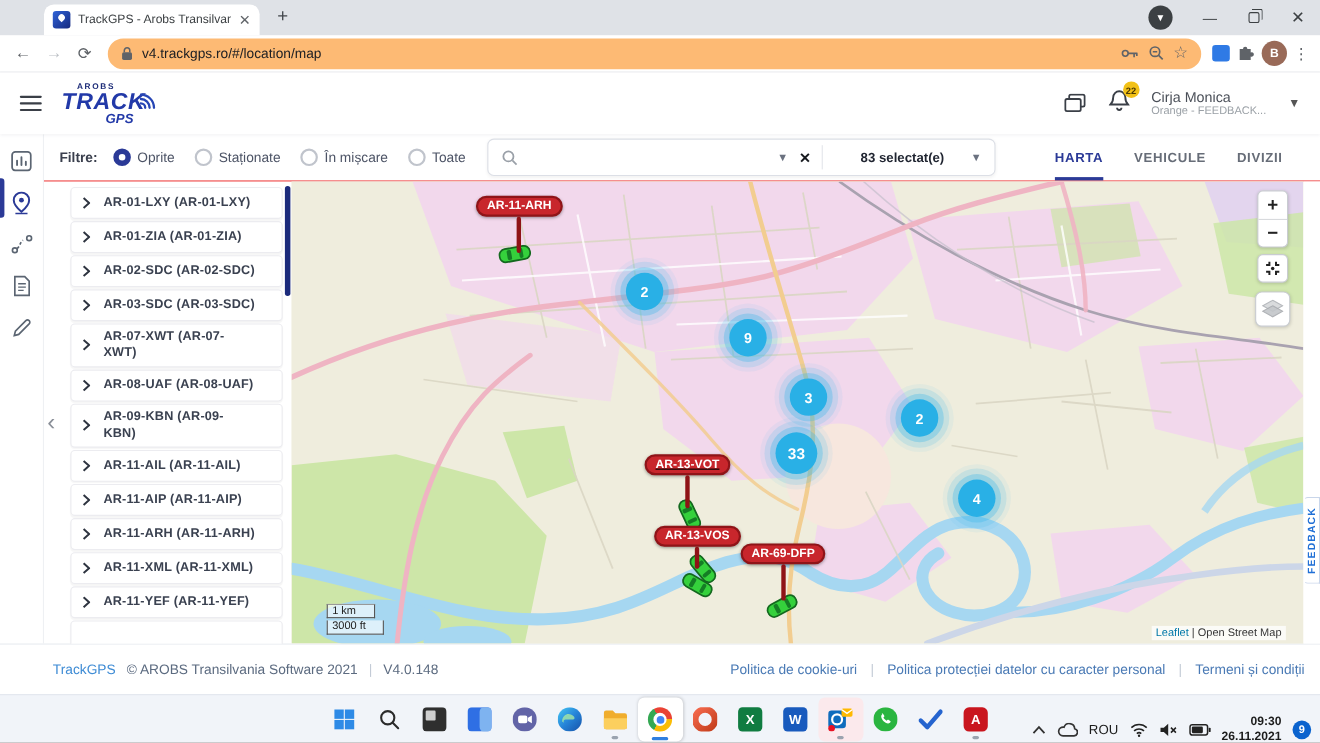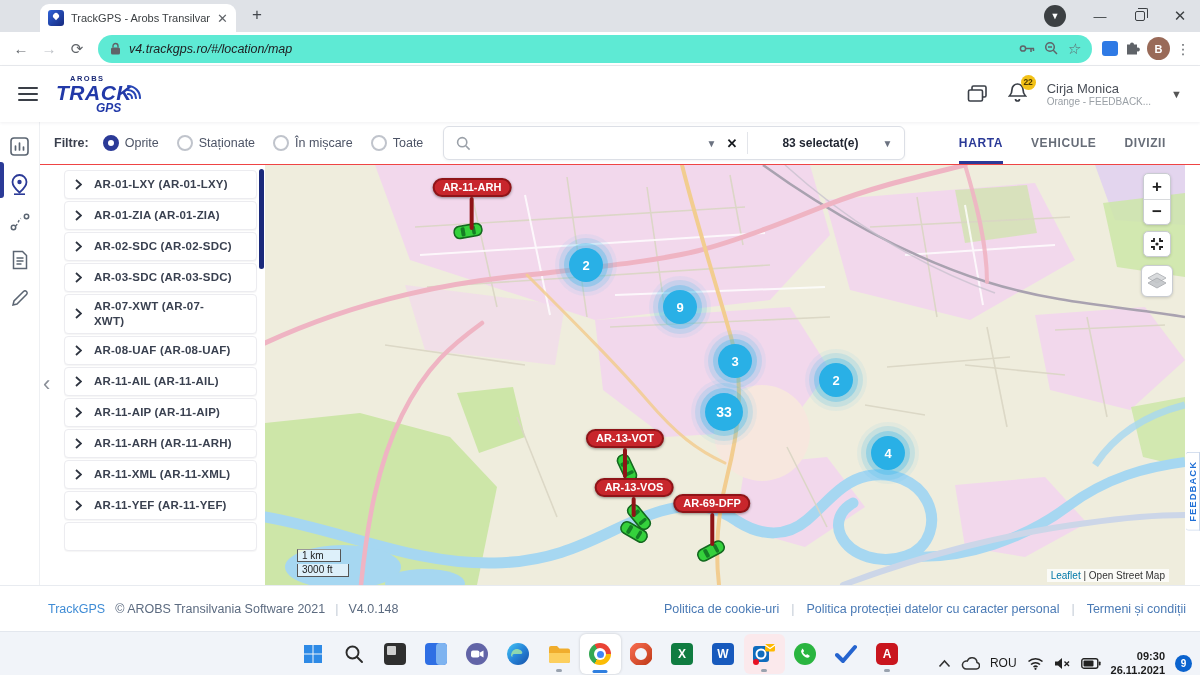--- a/index.html
+++ b/index.html
@@ -17,21 +17,21 @@
   .newtab-btn { font-size:17px; color:#43474d; margin:0 0 7px 16px; }
   .winctl { position:absolute; right:0; top:0; height:32px; display:flex; align-items:center; }
   .winbtn { width:40px; height:32px; display:flex; align-items:center; justify-content:center; color:#3c4043; font-size:13px; }
   .media-btn { width:22px; height:22px; border-radius:50%; background:#3c4043; color:#fff; display:flex; align-items:center; justify-content:center; font-size:9px; margin-right:14px; }
   .restore-sq { width:10px; height:10px; border:1.3px solid #3c4043; border-radius:2px; position:relative; }
   .restore-sq::before { content:""; position:absolute; left:2px; top:-4px; width:9px; height:9px; border-top:1.3px solid #3c4043; border-right:1.3px solid #3c4043; border-radius:0 2px 0 0; }
 
   .toolbar { height:34px; background:#fff; display:flex; align-items:center; padding:0 10px; gap:6px; border-bottom:1px solid #e8eaed; }
   .nav-ic { width:22px; text-align:center; font-size:15px; color:#5f6368; }
   .nav-ic.dis { color:#bdc1c6; }
-  .addr { flex:1; height:28px; background:#5eead4; border-radius:14px; display:flex; align-items:center; padding:0 12px; gap:8px; margin:16px 4px;font-style:italic; }
+  .addr { flex:1; height:28px; background:#fdba74; border-radius:14px; display:flex; align-items:center; padding:0 12px; gap:8px; margin:16px 4px; }
   .addr-url { font-size:12.5px; color:#202124; flex:1; }
   .addr svg, .toolbar svg { flex:none; }
   .ext-sq { width:16px; height:15px; border-radius:3px; background:#2f7ae5; }
   .avatar { width:23px; height:23px; border-radius:50%; background:#996a58; color:#fff; font-size:11px; font-weight:bold; display:flex; align-items:center; justify-content:center; }
   .kebab { font-size:14px; color:#5f6368; letter-spacing:0; }
 
   
   .appheader { height:56px; background:#fff; display:flex; align-items:center; padding:0 18px; box-shadow:0 1px 3px rgba(60,70,90,.08); position:relative; z-index:20; }
   .hamburger { width:20px; display:flex; flex-direction:column; gap:4px; }
   .hamburger span { height:2px; background:#3a3f47; border-radius:1px; }
@@ -329,20 +329,26 @@
               <svg width="7" height="11" viewBox="0 0 7 11" data-name="chevron-right-icon">
                 <path d="M1 1 l5 4.5 L1 10" fill="none" stroke="#2e3440" stroke-width="1.8"></path>
               </svg>
               <span class="lbl">AR-07-XWT (AR-07-XWT)</span>
             </div>
           <div class="vcard" data-name="vehicle-list-item">
               <svg width="7" height="11" viewBox="0 0 7 11" data-name="chevron-right-icon">
                 <path d="M1 1 l5 4.5 L1 10" fill="none" stroke="#2e3440" stroke-width="1.8"></path>
               </svg>
               <span class="lbl">AR-08-UAF (AR-08-UAF)</span>
+            </div>
+          <div class="vcard two" data-name="vehicle-list-item">
+              <svg width="7" height="11" viewBox="0 0 7 11" data-name="chevron-right-icon">
+                <path d="M1 1 l5 4.5 L1 10" fill="none" stroke="#2e3440" stroke-width="1.8"></path>
+              </svg>
+              <span class="lbl">AR-09-KBN (AR-09-KBN)</span>
             </div>
           <div class="vcard" data-name="vehicle-list-item">
               <svg width="7" height="11" viewBox="0 0 7 11" data-name="chevron-right-icon">
                 <path d="M1 1 l5 4.5 L1 10" fill="none" stroke="#2e3440" stroke-width="1.8"></path>
               </svg>
               <span class="lbl">AR-11-AIL (AR-11-AIL)</span>
             </div>
           <div class="vcard" data-name="vehicle-list-item">
               <svg width="7" height="11" viewBox="0 0 7 11" data-name="chevron-right-icon">
                 <path d="M1 1 l5 4.5 L1 10" fill="none" stroke="#2e3440" stroke-width="1.8"></path>
@@ -470,21 +476,21 @@
           <svg class="car" width="30" height="16" viewBox="0 0 30 16" style="left:431px;top:378px;transform:rotate(-28deg);" data-name="vehicle-car-icon">
               <rect x="1" y="2" width="28" height="12" rx="5.5" fill="#35d13c" stroke="#14691f" stroke-width="1.6"></rect>
               <rect x="8" y="3.5" width="4" height="9" rx="1.5" fill="#157d25"></rect>
               <rect x="19" y="3.5" width="3.5" height="9" rx="1.5" fill="#157d25"></rect>
             </svg>
 
           <div class="vmarker" style="left:207px;top:13px;" data-name="vehicle-marker">
             <span class="vlabel" data-name="vehicle-plate-label">AR-11-ARH</span>
             <span class="vstem" style="height:33px;" data-name="marker-stem"></span>
           </div>
-          <div class="vmarker" style="left:360px;top:264px;" data-name="vehicle-marker">
+          <div class="vmarker" style="left:360px;top:248px;text-decoration:underline;" data-name="vehicle-marker">
             <span class="vlabel" data-name="vehicle-plate-label">AR-13-VOT</span>
             <span class="vstem" style="height:30px;" data-name="marker-stem"></span>
           </div>
           <div class="vmarker" style="left:369px;top:313px;" data-name="vehicle-marker">
             <span class="vlabel" data-name="vehicle-plate-label">AR-13-VOS</span>
             <span class="vstem" style="height:20px;" data-name="marker-stem"></span>
           </div>
           <div class="vmarker" style="left:447px;top:329px;" data-name="vehicle-marker">
             <span class="vlabel" data-name="vehicle-plate-label">AR-69-DFP</span>
             <span class="vstem" style="height:33px;" data-name="marker-stem"></span>

